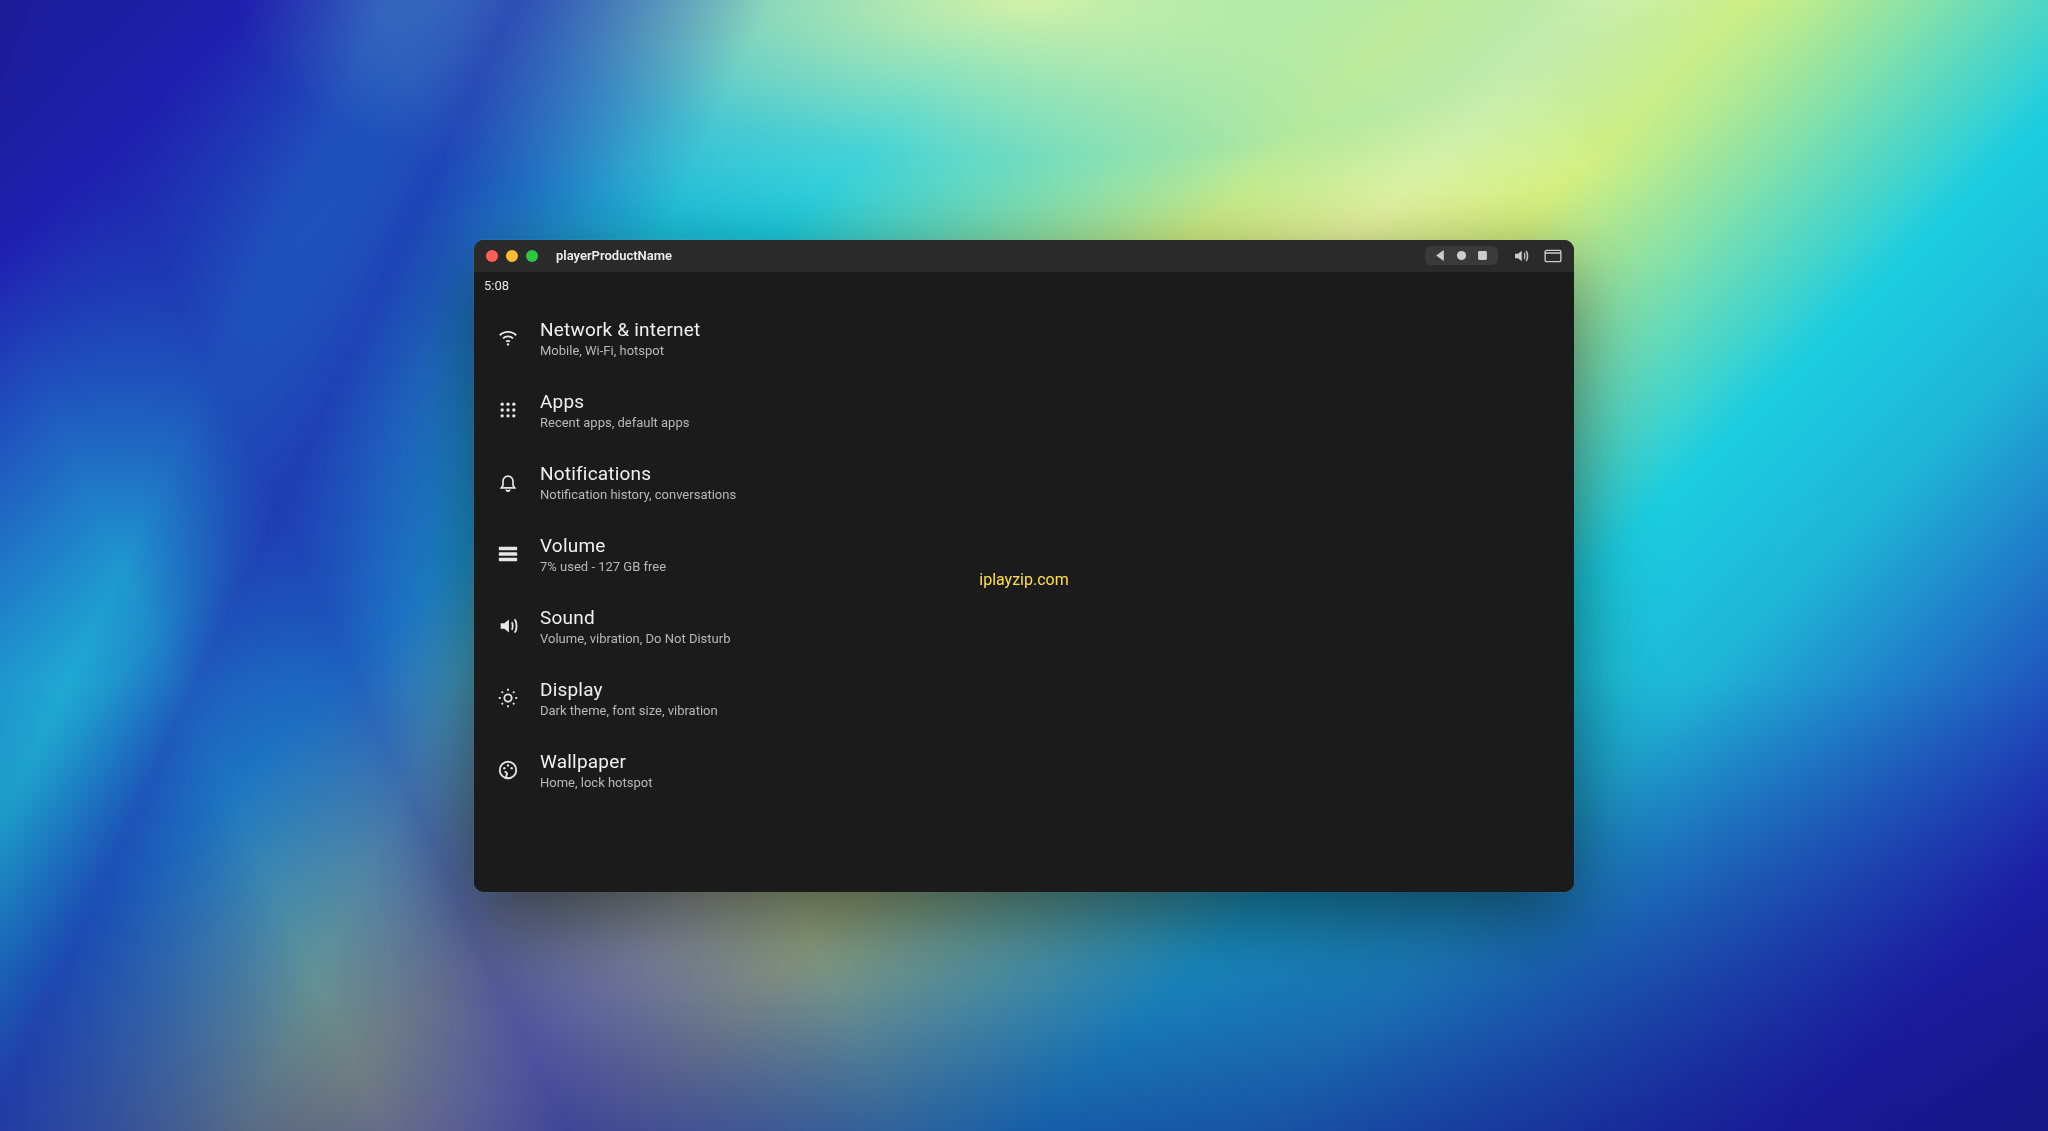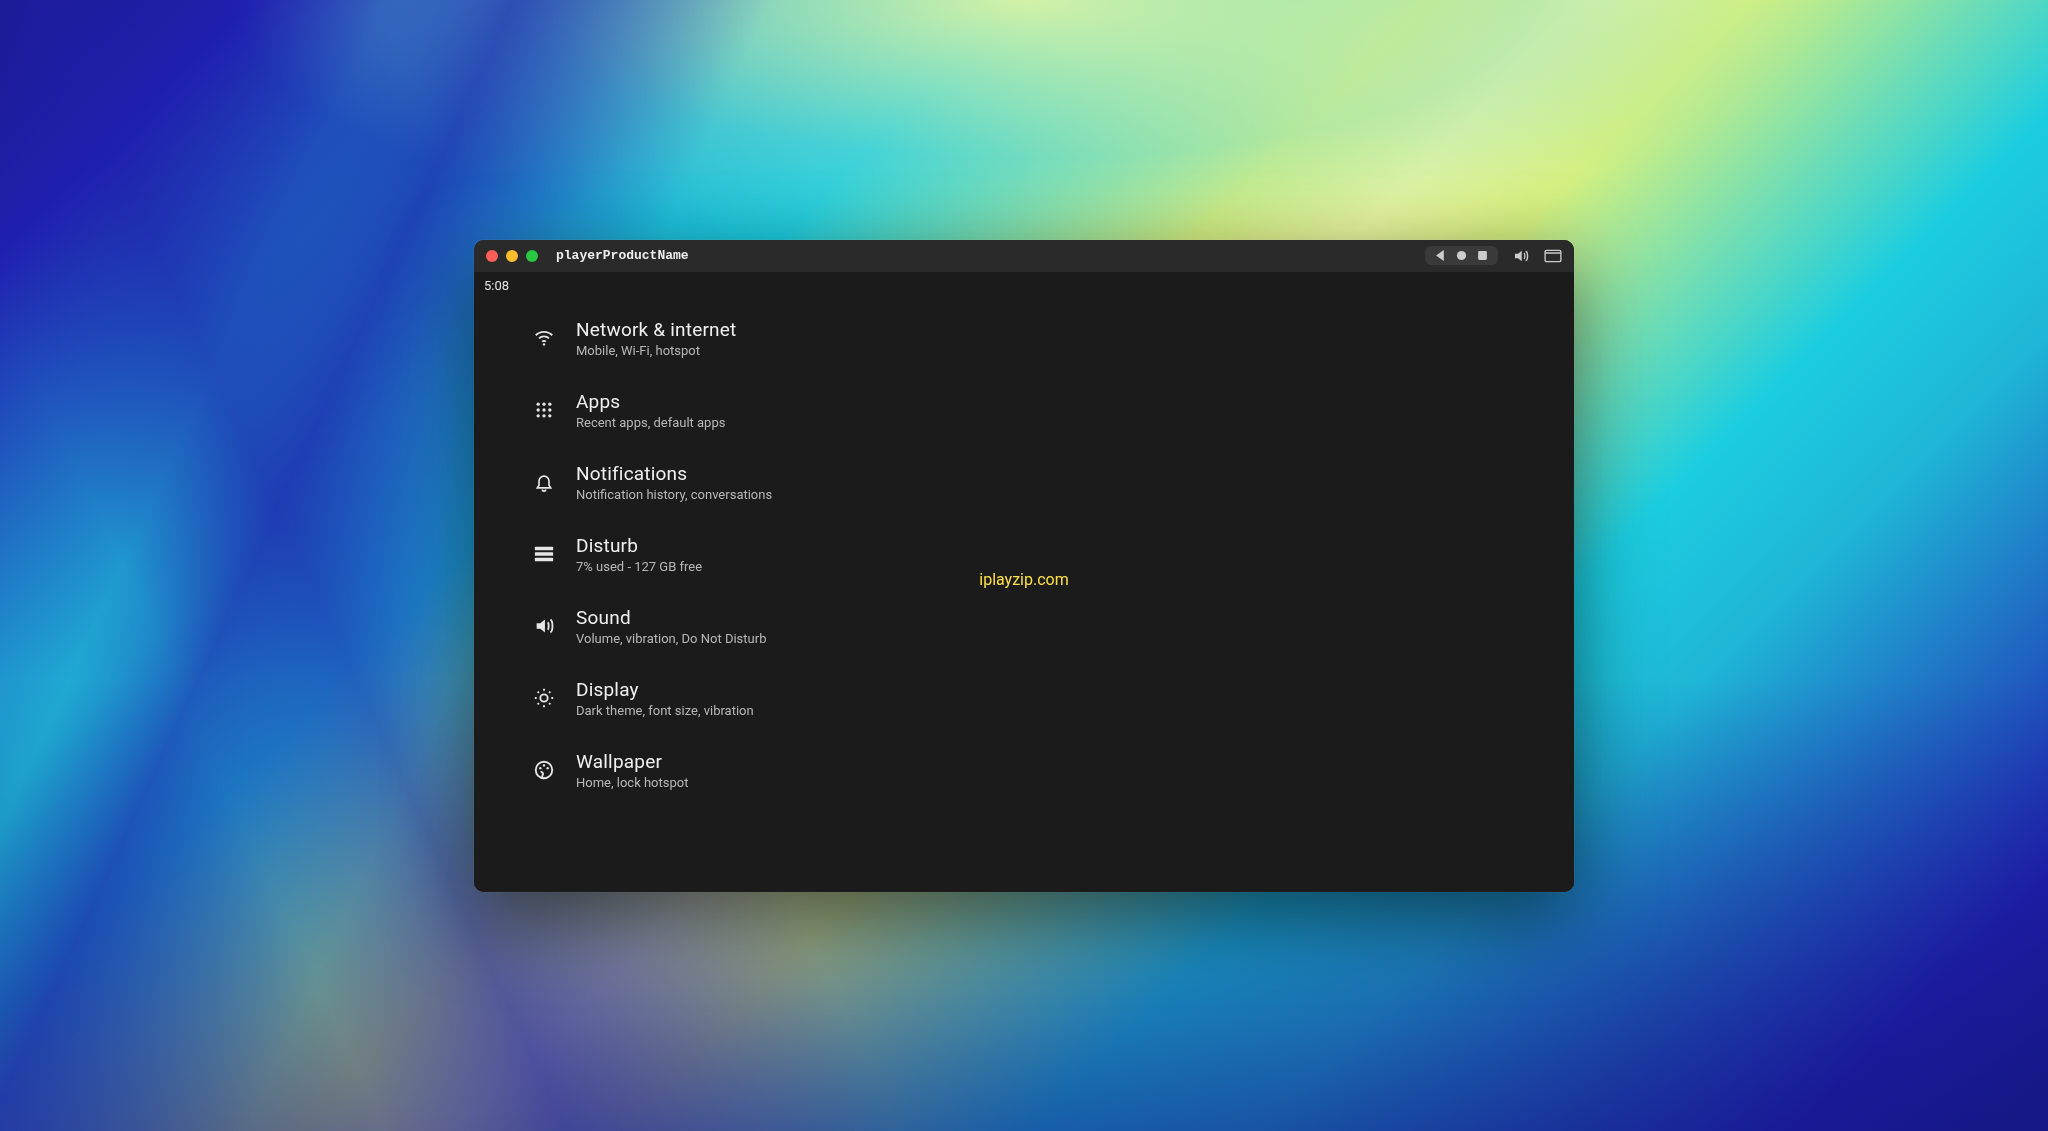--- a/index.html
+++ b/index.html
@@ -39,21 +39,20 @@
   }
 
   .titlebar {
     height: 32px;
     background: #2a2a2a;
     display: flex;
     align-items: center;
     padding: 0 12px;
     gap: 8px;
     flex-shrink: 0;
-    font-family: Liberation Mono, monospace;
   }
   .traffic-lights { display: flex; gap: 8px; align-items: center; }
   .tl { width: 12px; height: 12px; border-radius: 50%; }
   .tl-close { background: #ff5f57; }
   .tl-min { background: #febc2e; }
   .tl-max { background: #28c840; }
   .title-text { margin-left: 10px; color: #eee; font-size: 13px; font-weight: 600; }
   .title-spacer { flex: 1; }
   .title-right { display: flex; align-items: center; gap: 14px; }
   .pill {
@@ -73,21 +72,20 @@
 
   .statusbar {
     position: absolute; top: 6px; left: 10px;
     font-size: 13px; color: #e6e6e6;
   }
 
   .settings-list {
     position: absolute;
     top: 30px; left: 0; right: 0; bottom: 0;
     overflow: hidden;
-    margin-left: 36px;
   }
 
   .row {
     display: flex;
     align-items: center;
     padding: 16px 22px;
     gap: 20px;
     cursor: pointer;
   }
   .row-icon {
@@ -215,21 +213,21 @@
 
       <div class="row">
         <div class="row-icon">
           <svg width="22" height="18" viewBox="0 0 24 18" fill="currentColor">
             <rect x="2" y="1" width="20" height="4" rx="1"></rect>
             <rect x="2" y="7" width="20" height="4" rx="1"></rect>
             <rect x="2" y="13" width="20" height="4" rx="1"></rect>
           </svg>
         </div>
         <div class="row-text">
-          <div class="row-title">Disturb</div>
+          <div class="row-title">Volume</div>
           <div class="row-sub">7% used - 127 GB free</div>
         </div>
       </div>
 
       <div class="row">
         <div class="row-icon">
           <svg width="22" height="22" viewBox="0 0 24 24" fill="none" stroke="currentColor" stroke-width="2">
             <path d="M4 9v6h4l5 4V5L8 9H4z" fill="currentColor" stroke="none"></path>
             <path d="M16 8c1.5 1 1.5 7 0 8"></path>
             <path d="M19 5c3 2 3 12 0 14"></path>

